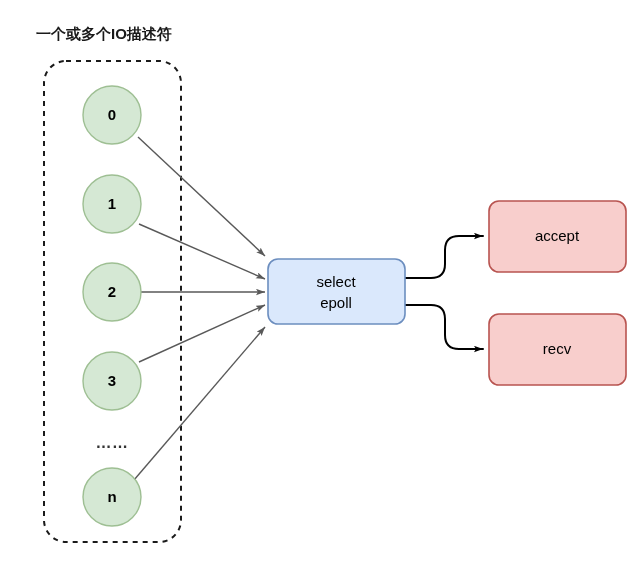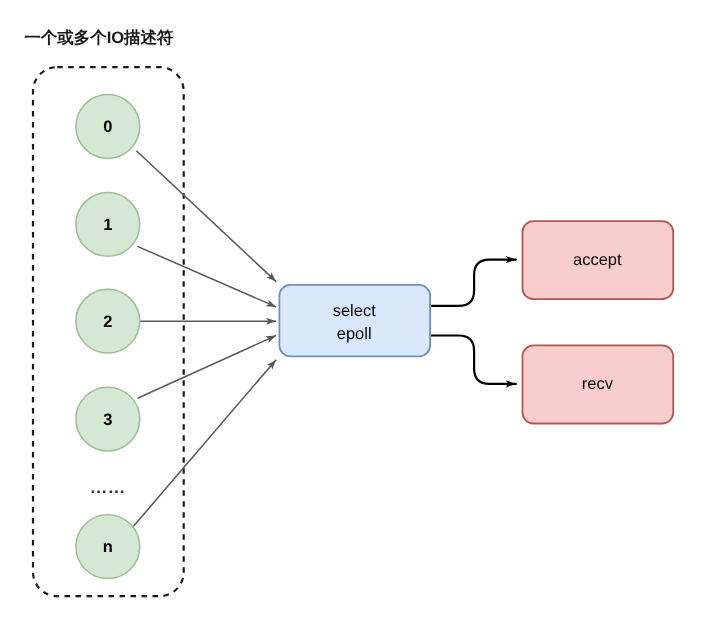--- a/index.html
+++ b/index.html
@@ -9,21 +9,21 @@
   }
   body {
     width: 640px;
     height: 573px;
     position: relative;
     overflow: hidden;
     font-family: "Liberation Sans", "DejaVu Sans", sans-serif;
   }
   #diagram-root {
     position: absolute;
-    left: 0;
+    left: 14px;
     top: 0;
     width: 580px;
     height: 573px;
   }
   svg#scene {
     display: block;
     width: 640px;
     height: 573px;
   }
   .node-label {

